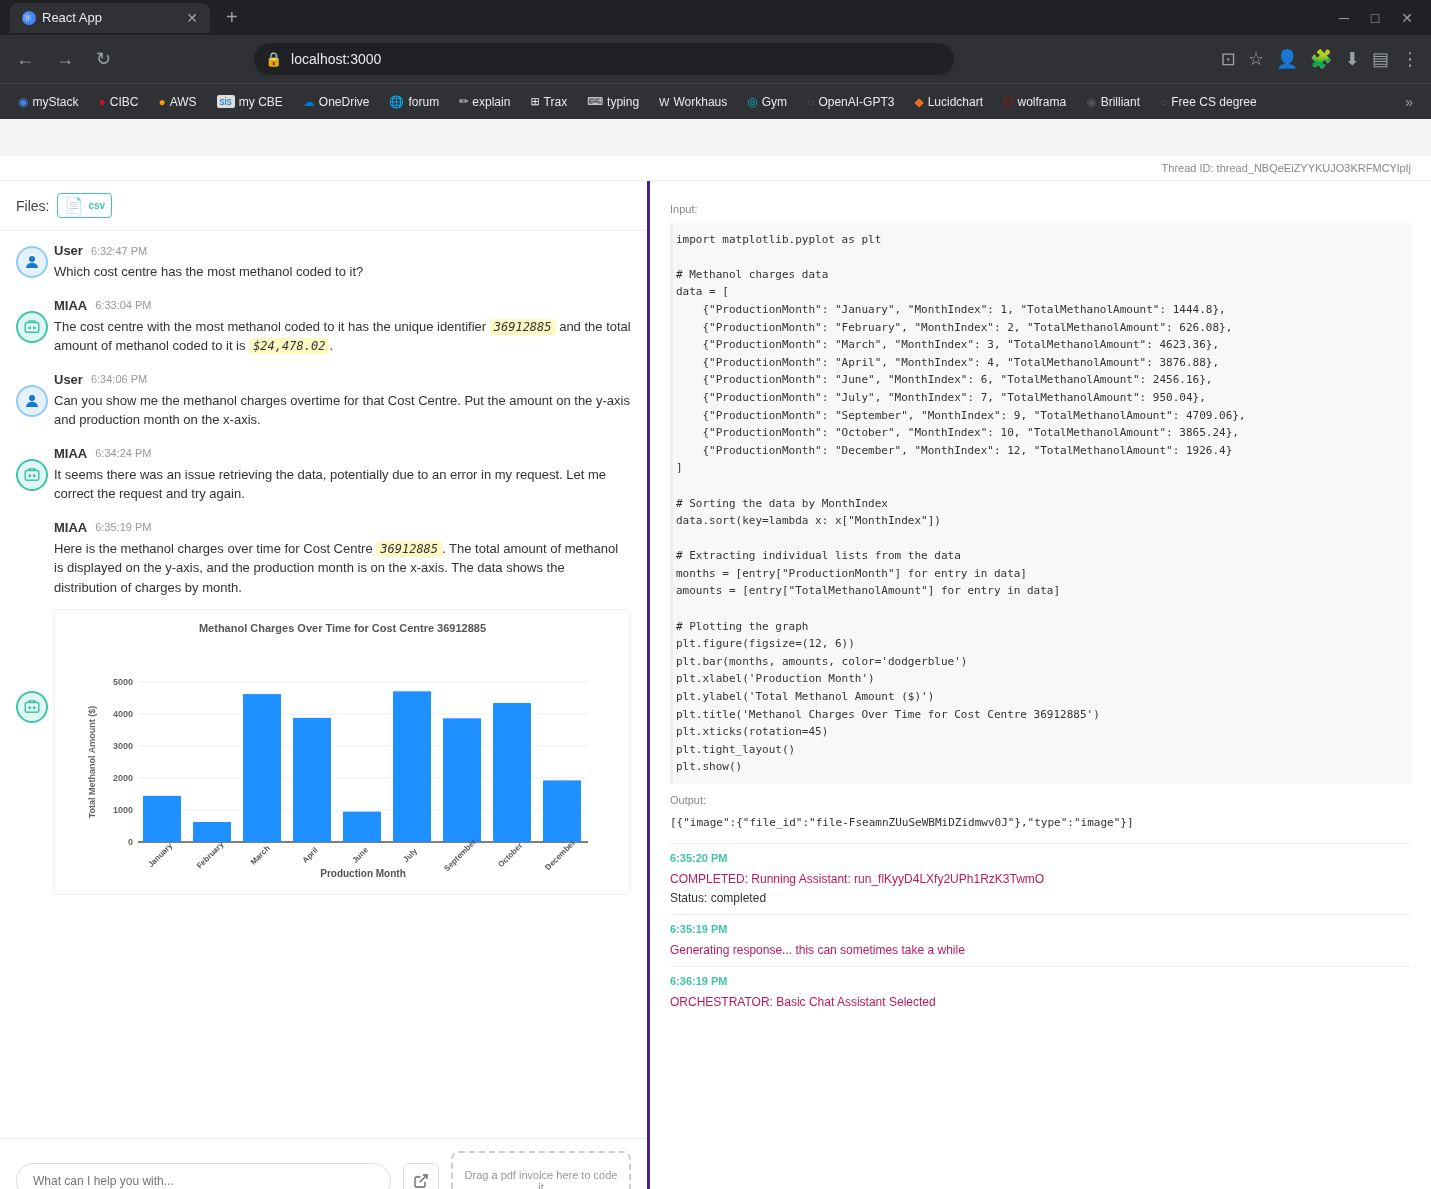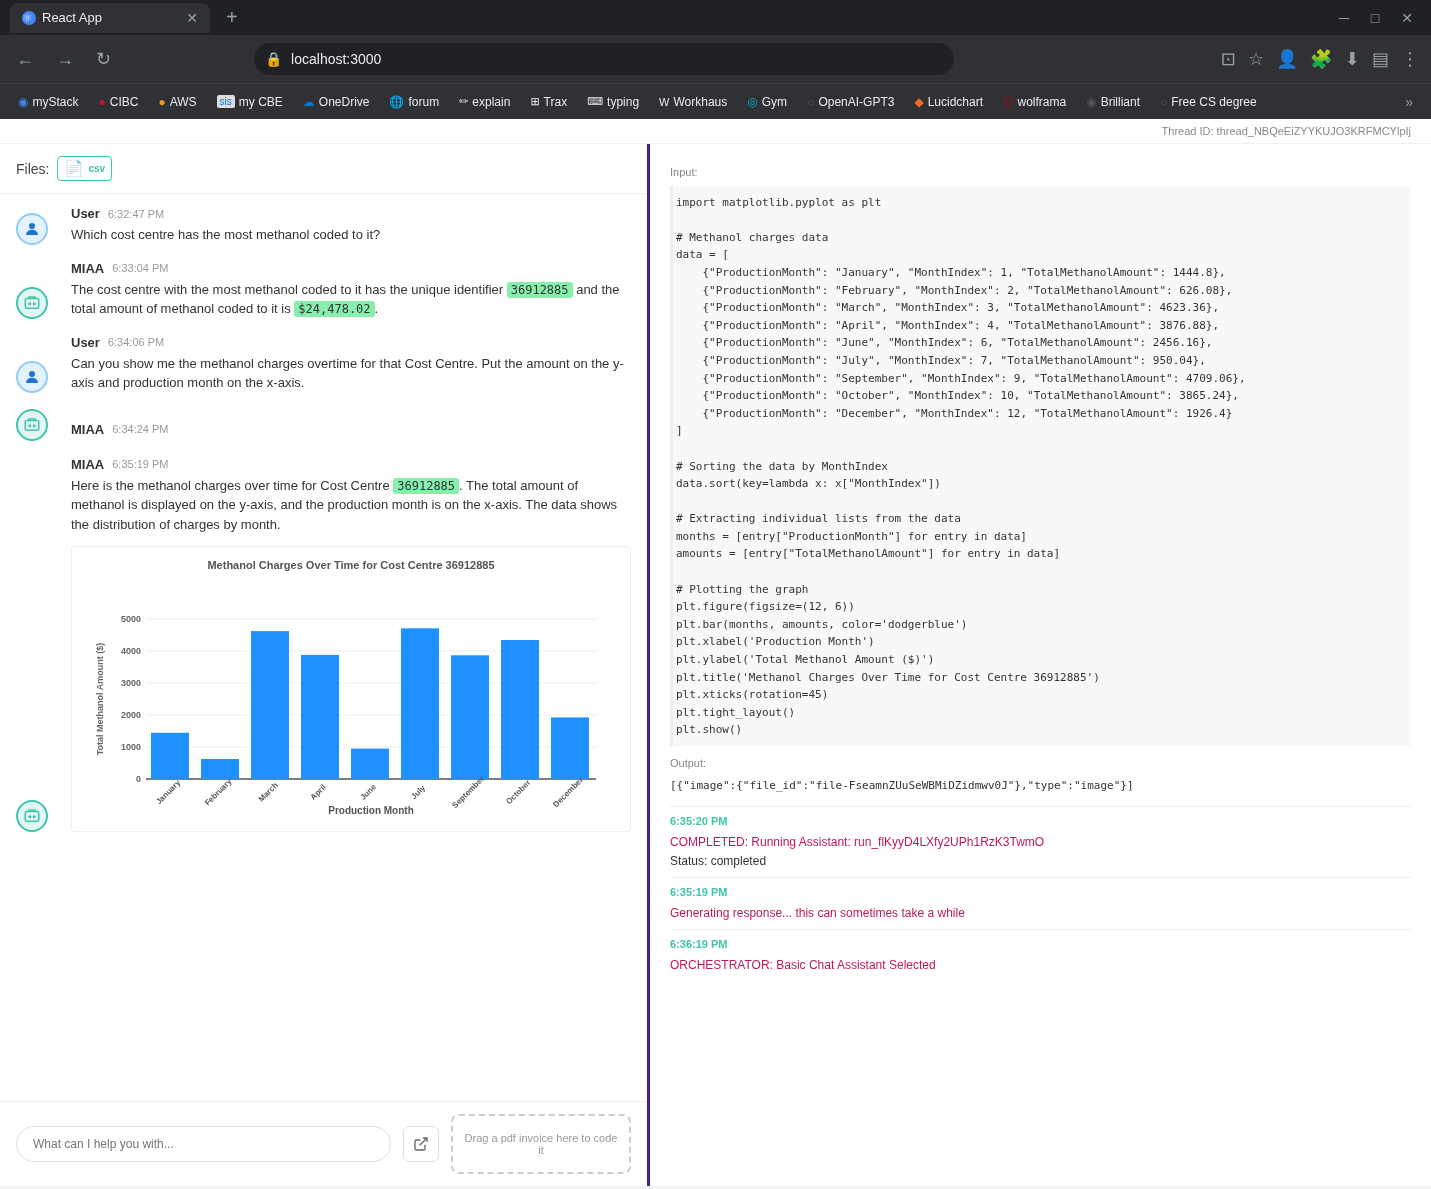--- a/index.html
+++ b/index.html
@@ -19,46 +19,46 @@
     .address-text { color: #e8eaed; font-size: 14px; }
     .nav-icons { display: flex; align-items: center; gap: 4px; margin-left: auto; }
     .nav-icon { color: #9aa0a6; font-size: 18px; cursor: pointer; padding: 4px; }
 
     
     .bookmarks-bar { background: #303134; height: 36px; display: flex; align-items: center; padding: 0 10px; gap: 4px; border-top: 1px solid #404144; }
     .bookmark-item { color: #e8eaed; font-size: 12px; padding: 4px 8px; border-radius: 4px; cursor: pointer; display: flex; align-items: center; gap: 4px; white-space: nowrap; }
     .bookmark-more { color: #9aa0a6; font-size: 14px; cursor: pointer; padding: 4px 8px; margin-left: auto; }
 
     
-    .thread-id-bar { background: #fff; padding: 6px 20px; text-align: right; font-size: 11px; color: #888; border-bottom: 1px solid #eee; }
+    .thread-id-bar { background: #fff; padding: 6px 20px; text-align: right; font-size: 11px; color: #888; border-bottom: 1px solid #eee; margin-top: 37px; }
 
     
     .main-layout { display: flex; height: calc(1189px - 35px - 48px - 36px - 28px); background: #fff; }
 
     
     .left-panel { flex: 0 0 650px; display: flex; flex-direction: column; border-right: 3px solid #4c1d95; overflow: hidden; }
 
     
     .files-section { padding: 12px 16px; border-bottom: 1px solid #eee; display: flex; align-items: center; gap: 8px; }
     .csv-badge { background: #fff; border: 1px solid #40c4aa; border-radius: 4px; padding: 2px 6px; font-size: 11px; color: #40c4aa; display: flex; align-items: center; gap: 4px; }
 
     
     .chat-area { flex: 1; overflow-y: auto; padding: 12px 16px; display: flex; flex-direction: column; gap: 16px; }
 
     
-    .message { display: flex; gap: 23px; align-items: flex-end; }
+    .message { display: flex; gap: 6px; align-items: center; }
     .avatar { width: 32px; height: 32px; border-radius: 50%; flex-shrink: 0; display: flex; align-items: center; justify-content: center; font-size: 14px; }
     .avatar-user { background: #e3f2fd; color: #1976d2; border: 2px solid #90caf9; }
     .avatar-miaa { background: #e0f7f4; color: #40c4aa; border: 2px solid #40c4aa; }
     .message-content { flex: 1; }
     .message-header { display: flex; align-items: center; gap: 8px; margin-bottom: 4px; }
     .message-author { font-weight: 600; font-size: 13px; color: #333; }
     .message-time { font-size: 11px; color: #999; }
     .message-text { font-size: 13px; color: #333; line-height: 1.5; }
-    .code-inline { background: #86efac; padding: 1px 4px; border-radius: 3px; font-family: monospace; font-size: 12px; color: #333; }
+    .code-inline { background: #fef9c3; padding: 1px 4px; border-radius: 3px; font-family: monospace; font-size: 12px; color: #333; font-style: italic; }
 
     
     .chart-container { margin-top: 12px; background: #fff; border: 1px solid #eee; border-radius: 4px; padding: 12px; font-weight: bold; }
     .chart-title { font-size: 11px; color: #555; text-align: center; margin-bottom: 8px; }
     .chart-svg { display: block; margin: 0 auto; }
 
     
     .input-area { padding: 12px 16px; border-top: 1px solid #eee; display: flex; gap: 12px; align-items: center; background: #fff; }
     .chat-input { flex: 1; border: 1px solid #ddd; border-radius: 24px; padding: 10px 16px; font-size: 12px; color: #4c1d95; outline: none; background: #fff; }
     .send-btn { width: 36px; height: 36px; background: #fff; border: 1px solid #ddd; border-radius: 6px; display: flex; align-items: center; justify-content: center; cursor: pointer; color: #666; }
@@ -260,20 +260,21 @@
               <path d="M8 6V4h8v2"></path>
               <circle cx="9" cy="13" r="1" fill="#40c4aa"></circle>
               <circle cx="15" cy="13" r="1" fill="#40c4aa"></circle>
             </svg>
         </div>
         <div class="message-content">
           <div class="message-header">
             <span class="message-author">MIAA</span>
             <span class="message-time">6:34:24 PM</span>
           </div>
+          <div class="message-text">It seems there was an issue retrieving the data, potentially due to an error in my request. Let me correct the request and try again.</div>
         </div>
       </div>
 
       <div class="message">
         <div class="avatar avatar-miaa">
           <svg width="18" height="18" viewBox="0 0 24 24" fill="none" stroke="#40c4aa" stroke-width="2">
               <rect x="3" y="6" width="18" height="13" rx="2"></rect>
               <path d="M8 6V4h8v2"></path>
               <circle cx="9" cy="13" r="1" fill="#40c4aa"></circle>
               <circle cx="15" cy="13" r="1" fill="#40c4aa"></circle>

